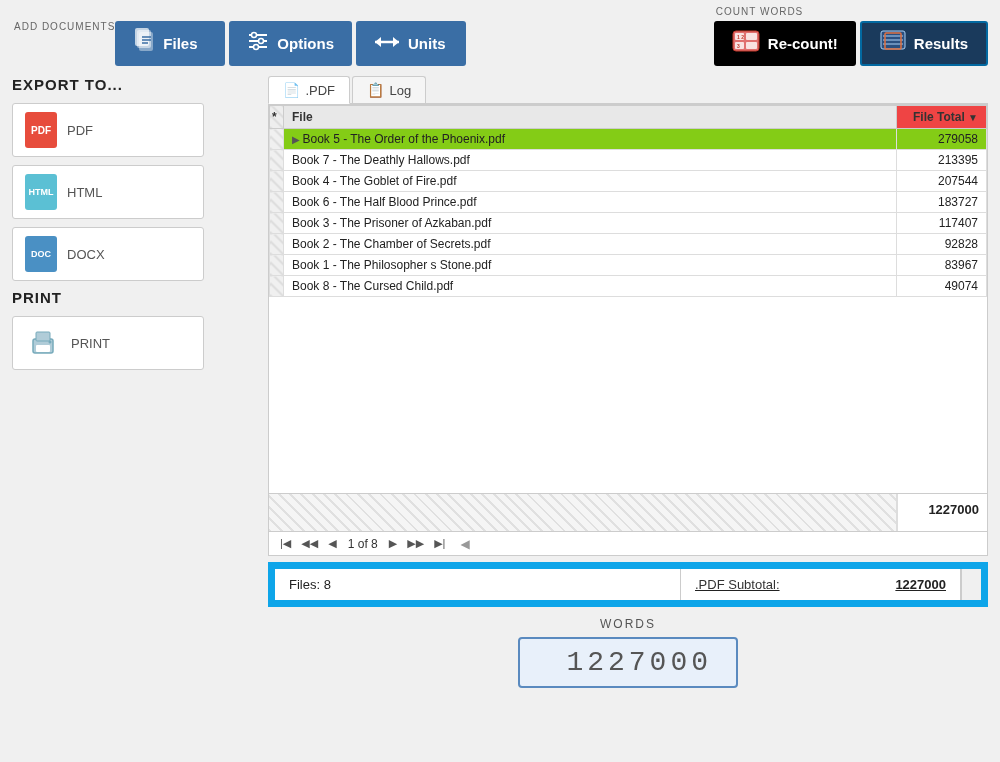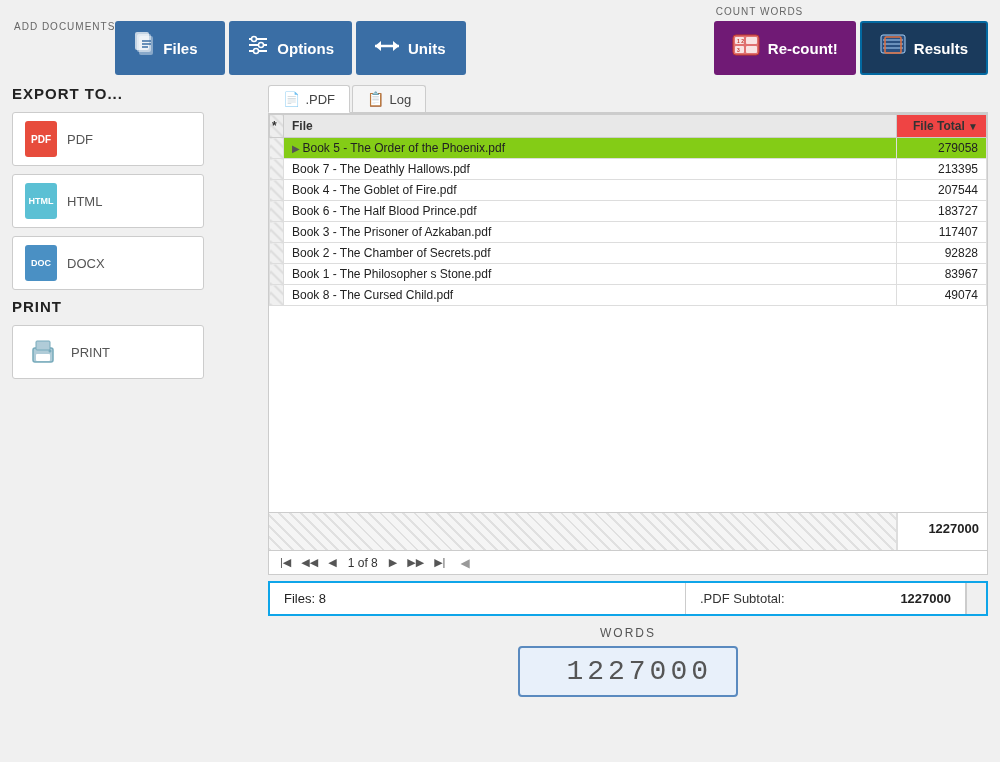--- a/index.html
+++ b/index.html
@@ -50,28 +50,28 @@
       align-items: center;
       gap: 8px;
       padding: 10px 18px;
       border: none;
       border-radius: 3px;
       cursor: pointer;
       font-size: 15px;
       font-weight: bold;
       color: #fff;
       min-width: 110px;
-      height: 54px;
+      height: 45px;
     }
     .btn-toolbar .btn-icon {
       font-size: 22px;
       flex-shrink: 0;
     }
     .btn-blue { background: #3a6ea5; }
-    .btn-red { background: #701a75; }
+    .btn-red { background: #000000; }
     .btn-navy {
       background: #1a3a5c;
       border: 2px solid #0369a1;
     }
 
     
     .main {
       display: flex;
       padding: 10px 12px;
       gap: 16px;
@@ -252,38 +252,39 @@
       margin: 0 4px;
       font-size: 12px;
     }
     .scroll-indicator {
       margin-left: 8px;
       color: #999;
     }
 
     
     .footer-bar {
-      border: 2px solid #0ea5e9;
+      border: 7px solid #0ea5e9;
       background: #fff;
       display: flex;
       margin-top: 6px;
     }
     .footer-files {
       padding: 8px 14px;
       font-size: 13px;
       flex: 1;
       border-right: 1px solid #ccc;
     }
     .footer-subtotal {
       padding: 8px 14px;
       font-size: 13px;
       display: flex;
       gap: 20px;
       min-width: 280px;
       border-right: 1px solid #ccc;
+      text-decoration: underline;
     }
     .footer-subtotal-label { color: #333; }
     .footer-subtotal-value { font-weight: bold; text-align: right; flex: 1; }
 
     
     .words-section {
       text-align: center;
       margin-top: 10px;
       padding-bottom: 10px;
     }

